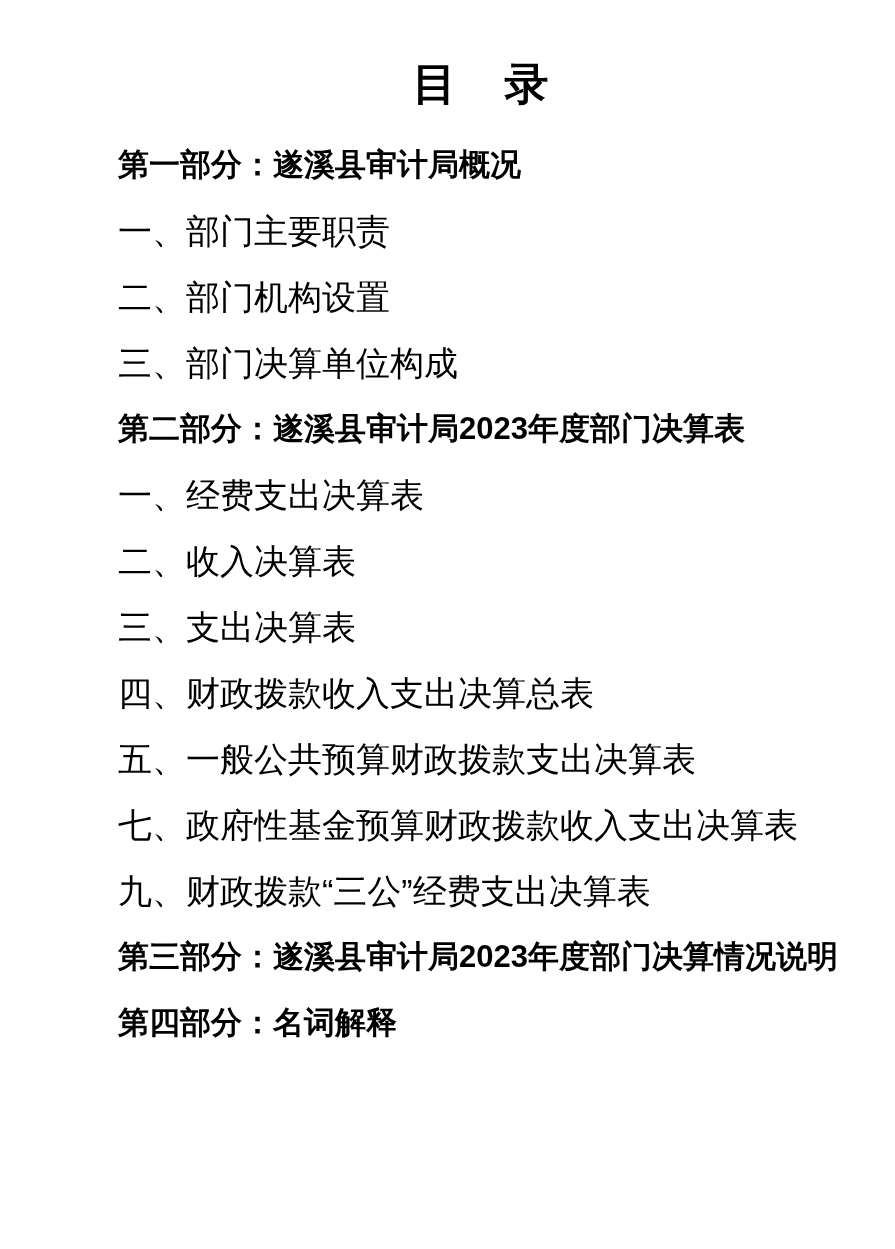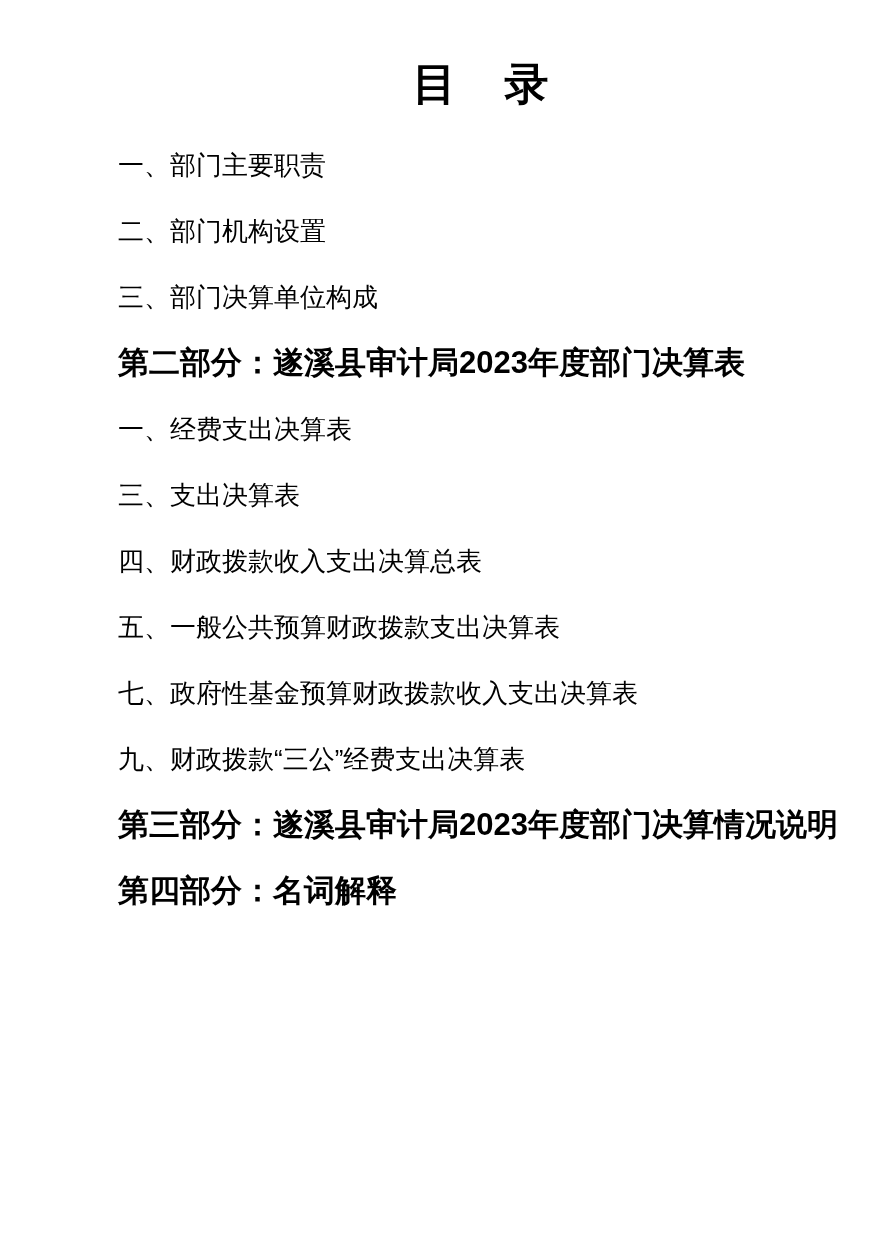--- a/index.html
+++ b/index.html
@@ -29,42 +29,44 @@
     font-weight: 700;
     letter-spacing: 2px;
     white-space: pre;
   }
   .toc {
     margin: 0;
     padding: 0;
     list-style: none;
   }
   .toc-entry {
-    font-size: 26px;
+    font-size: 34px;
     line-height: 66px;
     font-weight: 400;
     white-space: nowrap;
   }
   .toc-entry.section {
     font-size: 31px;
     font-weight: 700;
   }
 </style>
 </head>
 <body>
 
 <div class="page">
   <h1 class="doc-title">目　录</h1>
 
   <div class="toc">
+    <div class="toc-entry section">第一部分：遂溪县审计局概况</div>
     <div class="toc-entry">一、部门主要职责</div>
     <div class="toc-entry">二、部门机构设置</div>
     <div class="toc-entry">三、部门决算单位构成</div>
     <div class="toc-entry section">第二部分：遂溪县审计局2023年度部门决算表</div>
     <div class="toc-entry">一、经费支出决算表</div>
+    <div class="toc-entry">二、收入决算表</div>
     <div class="toc-entry">三、支出决算表</div>
     <div class="toc-entry">四、财政拨款收入支出决算总表</div>
     <div class="toc-entry">五、一般公共预算财政拨款支出决算表</div>
     <div class="toc-entry">七、政府性基金预算财政拨款收入支出决算表</div>
     <div class="toc-entry">九、财政拨款“三公”经费支出决算表</div>
     <div class="toc-entry section">第三部分：遂溪县审计局2023年度部门决算情况说明</div>
     <div class="toc-entry section">第四部分：名词解释</div>
   </div>
 </div>
 

